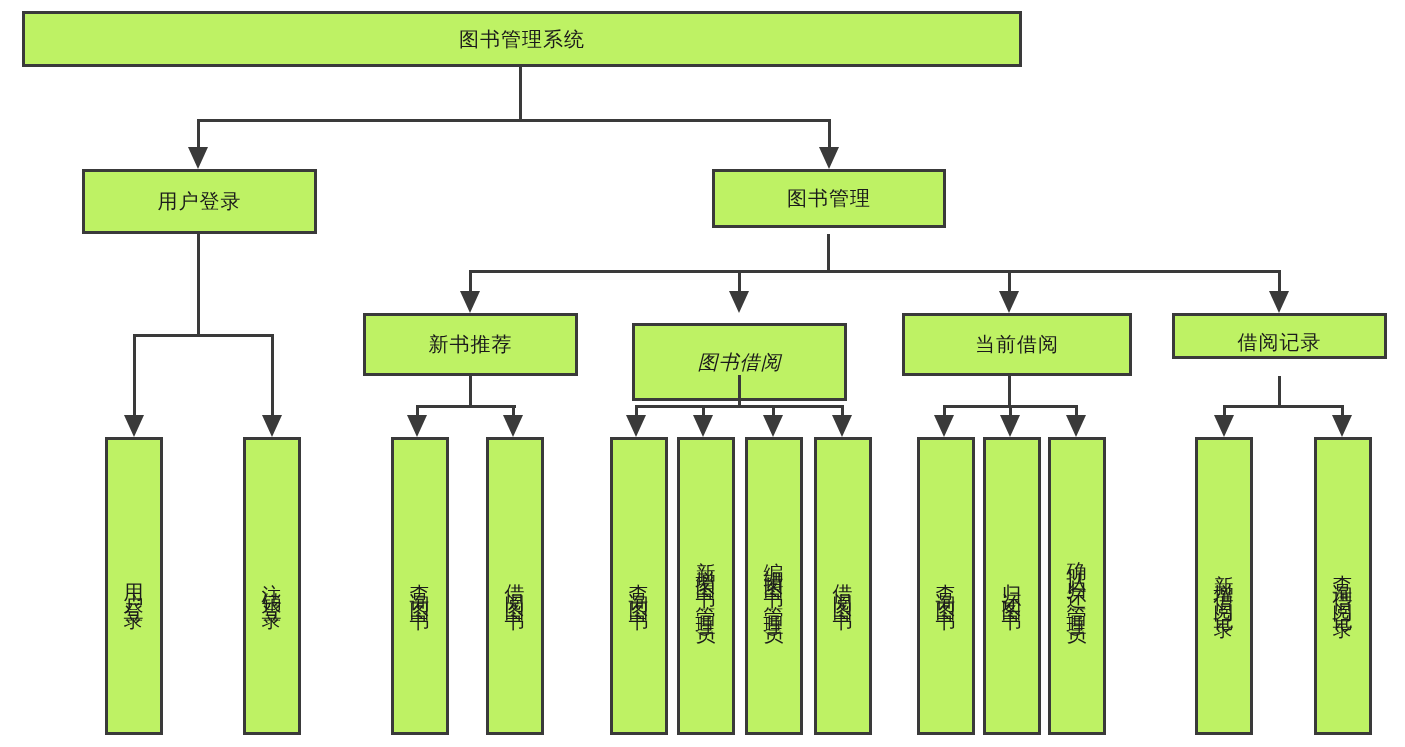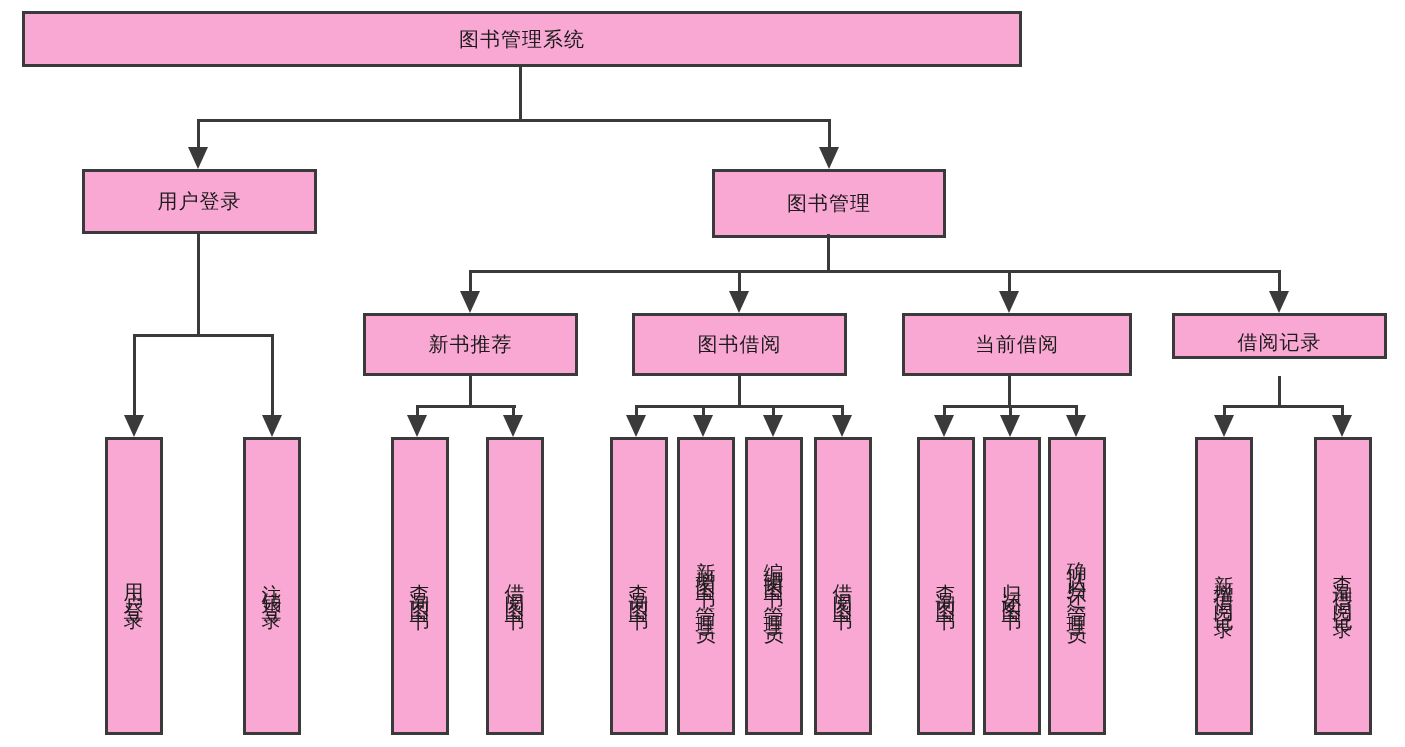--- a/index.html
+++ b/index.html
@@ -7,21 +7,21 @@
     position:relative;
     width:1405px;height:747px;
     background:var(--bg-color,#ffffff);
     font-family:"Liberation Sans",sans-serif;
     overflow:hidden;
   }
   .node{
     position:absolute;
     box-sizing:border-box;
     border:3px solid var(--line-color,#3a3a3a);
-    background:#f9a8d4;
+    background:#bef264;
     color:var(--text-color,#1b1b1b);
     display:flex;align-items:center;justify-content:center;
   }
   .h-node{font-size:20px;letter-spacing:1px;}
   .v-node span{
     writing-mode:vertical-rl;
     text-orientation:mixed;
     font-size:20px;
     letter-spacing:9px;
     white-space:nowrap;
@@ -57,21 +57,21 @@
   <div class="vline" style="left:519px;top:67px;height:55px;"></div>
   <div class="hline" style="left:197px;top:119px;width:634px;"></div>
   <div class="vline" style="left:197px;top:119px;height:30px;"></div>
   <div class="arrow" style="left:188px;top:147px;"></div>
   <div class="vline" style="left:828px;top:119px;height:30px;"></div>
   <div class="arrow" style="left:819px;top:147px;"></div>
 
   <div class="node h-node" style="left:82px;top:169px;width:235px;height:65px;">
     <span>用户登录</span>
   </div>
-  <div class="node h-node" style="left:712px;top:169px;width:234px;height:69px;">
+  <div class="node h-node" style="left:712px;top:169px;width:234px;height:59px;">
     <span>图书管理</span>
   </div>
 
   <div class="vline" style="left:197px;top:234px;height:103px;"></div>
   <div class="hline" style="left:133px;top:334px;width:141px;"></div>
   <div class="vline" style="left:133px;top:334px;height:83px;"></div>
   <div class="arrow" style="left:124px;top:415px;"></div>
   <div class="vline" style="left:271px;top:334px;height:83px;"></div>
   <div class="arrow" style="left:262px;top:415px;"></div>
 
@@ -82,21 +82,21 @@
   <div class="vline" style="left:738px;top:270px;height:23px;"></div>
   <div class="arrow" style="left:729px;top:291px;"></div>
   <div class="vline" style="left:1008px;top:270px;height:23px;"></div>
   <div class="arrow" style="left:999px;top:291px;"></div>
   <div class="vline" style="left:1278px;top:270px;height:23px;"></div>
   <div class="arrow" style="left:1269px;top:291px;"></div>
 
   <div class="node h-node" style="left:363px;top:313px;width:215px;height:63px;align-items:center;">
     <span>新书推荐</span>
   </div>
-  <div class="node h-node" style="left:632px;top:313px;width:215px;height:63px;">
+  <div class="node h-node" style="left:632px;top:323px;width:215px;height:78px;font-style:italic;">
     <span>图书借阅</span>
   </div>
   <div class="node h-node" style="left:902px;top:313px;width:230px;height:63px;">
     <span>当前借阅</span>
   </div>
   <div class="node h-node" style="left:1172px;top:313px;width:215px;height:46px;align-items:flex-end;">
     <span>借阅记录</span>
   </div>
 
   <div class="vline" style="left:469px;top:375px;height:33px;"></div>

